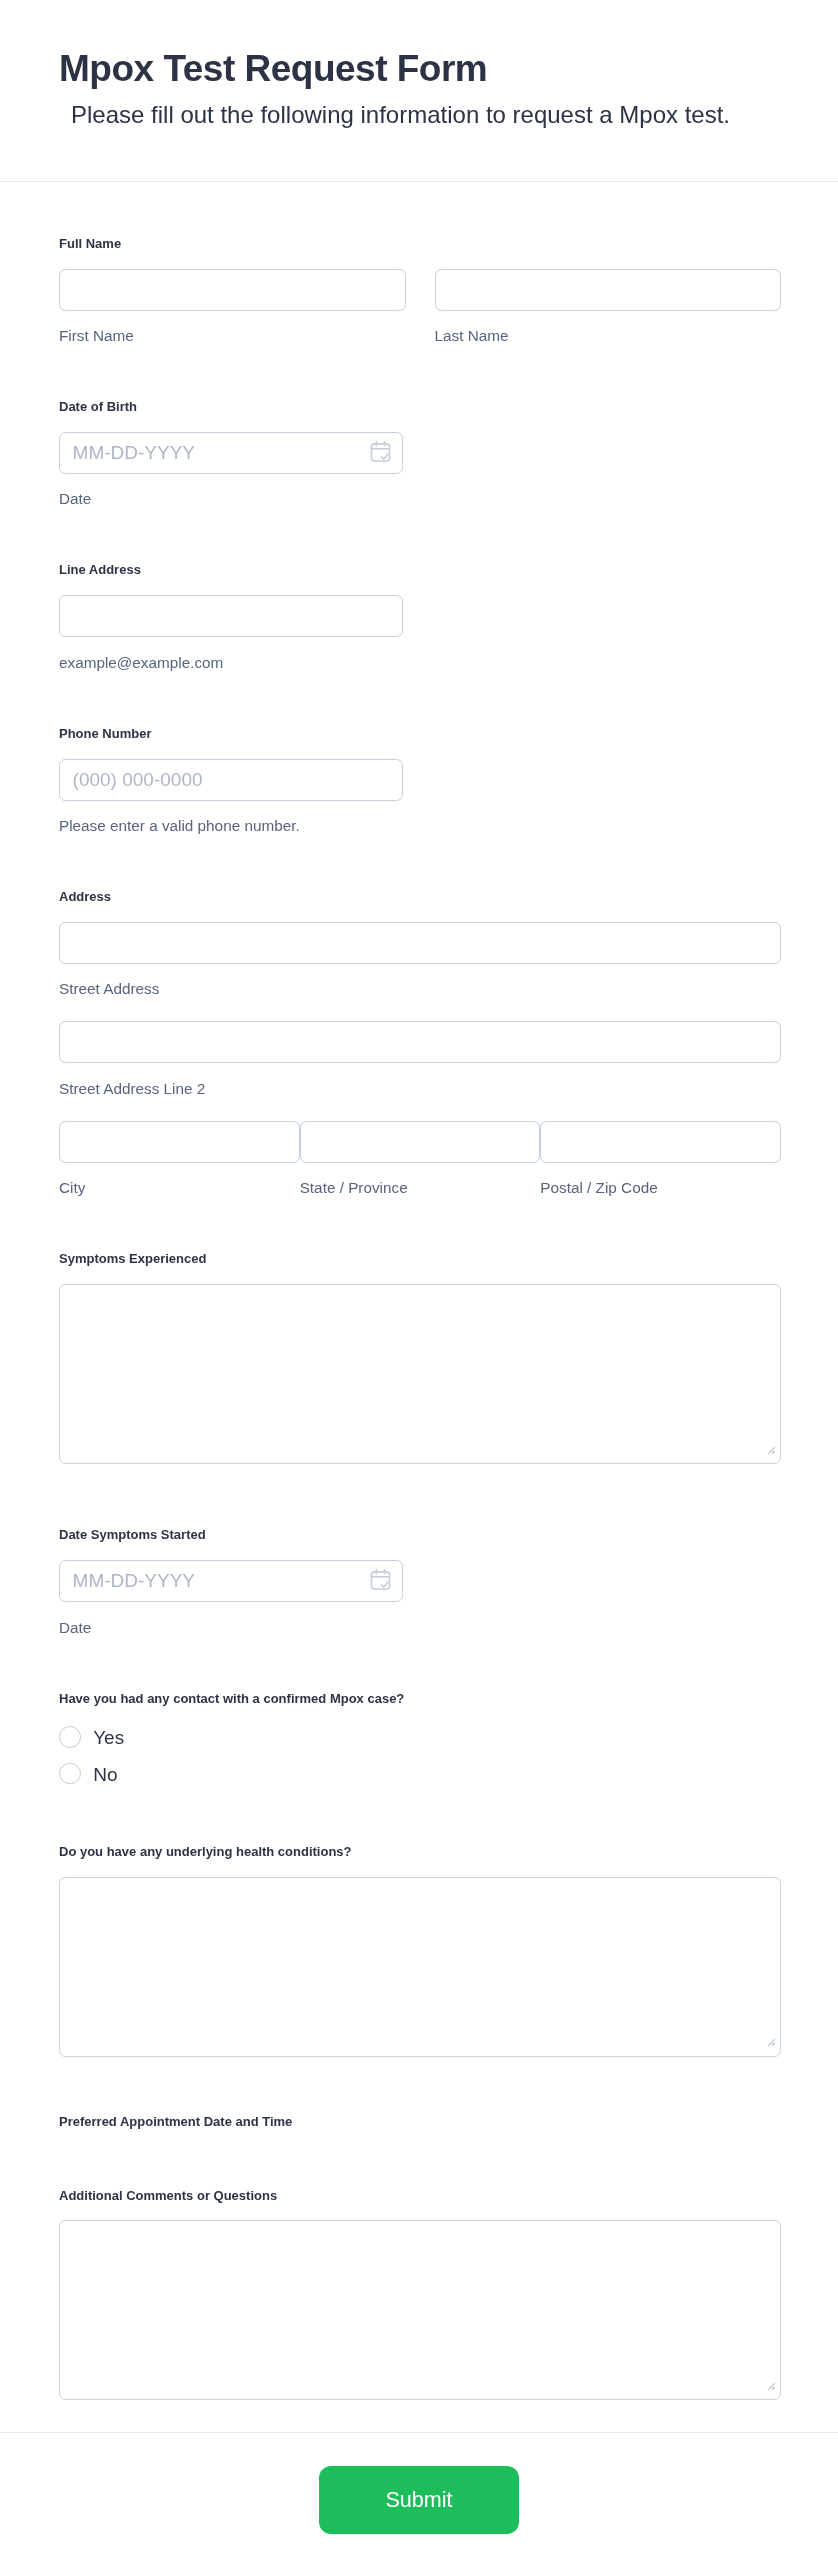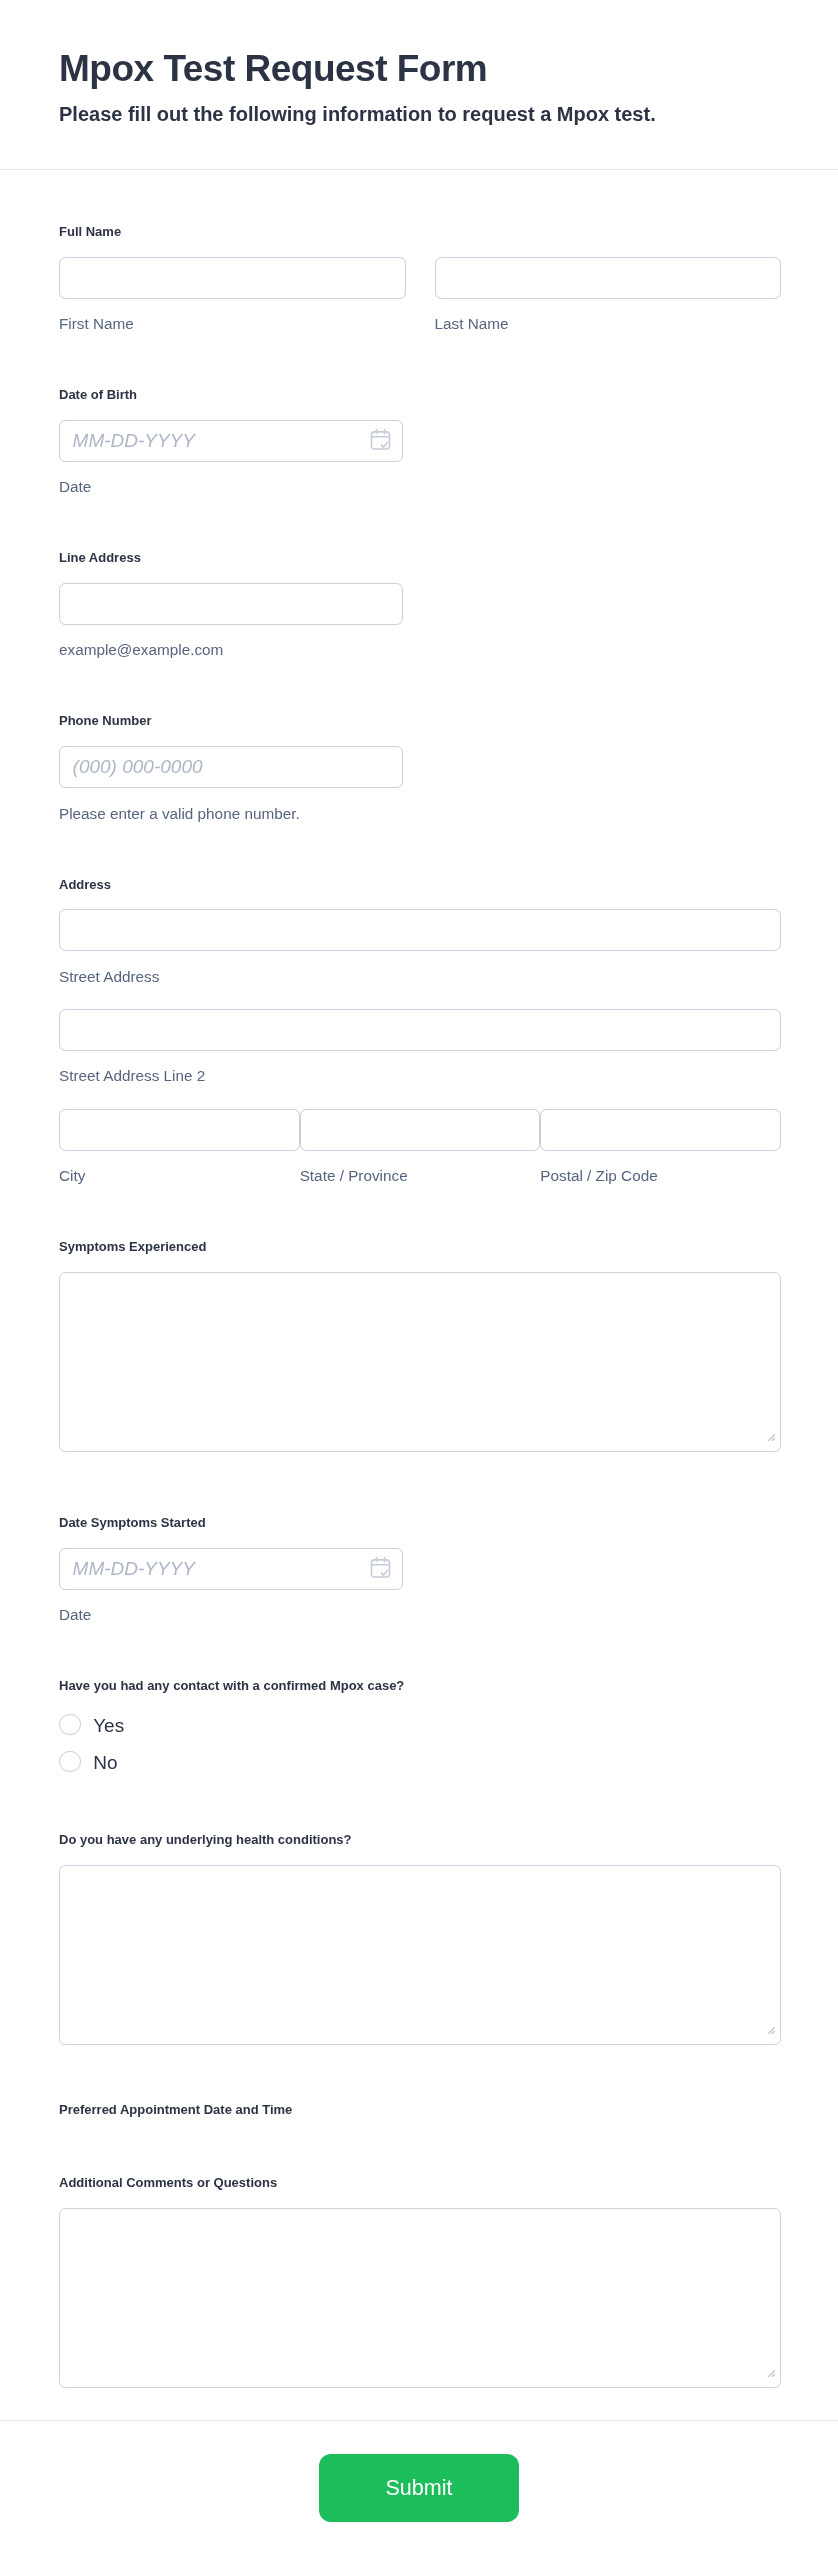--- a/index.html
+++ b/index.html
@@ -3,39 +3,39 @@
 <meta charset="utf-8">
 <style>
   html,body { margin:0; padding:0; background:#ffffff; }
   body { width:838px; font-family:"Liberation Sans", sans-serif; color:#2c3345; }
 
   .page { width:838px; background:#fff; }
 
   
   .form-header { padding:47px 59px 42px 59px; border-bottom:0.9px solid #e6e8ec; }
   .form-title { margin:0 0 11.7px 0; font-size:37px; line-height:43px; font-weight:700; letter-spacing:-0.5px; color:#2c3345; }
-  .form-subtitle { margin:0; font-size:20px; line-height:25px; font-weight:700; color:#2c3345; }
+  .form-subtitle { margin:12px; font-size:24px; line-height:25px; font-weight:400; color:#2c3345; }
 
   
   .form-body { padding:50px 57px 32px 59px; border-bottom:0.9px solid #e6e8ec; }
 
   .q { margin-bottom:50px; }
   .q-symptoms { margin-bottom:59px; }
   .q-radio { margin-bottom:54px; }
   .q-conditions { margin-bottom:53px; }
   .q-appointment { }
   .q-comments { margin-bottom:0; }
 
   .q-label { display:block; font-size:13px; line-height:23.4px; font-weight:600; color:#2c3345; margin:0 0 13.5px 0; }
   .sublabel { font-size:15.3px; line-height:19px; color:#57647e; margin-top:15.3px; }
 
   .text-input, .textarea {
     display:block; width:100%; box-sizing:border-box; background:#fff;
     border:1.4px solid #c8cfdc; border-radius:6.3px;
-    font-family:"Liberation Sans", sans-serif; font-size:19px; color:#2c3345;font-style:italic;
+    font-family:"Liberation Sans", sans-serif; font-size:19px; color:#2c3345;
   }
   .text-input { height:42px; padding:0 12.6px; }
   .text-input::placeholder, .textarea::placeholder { color:#aeb6c6; opacity:1; }
   .textarea { height:180px; padding:9px 12.6px; resize:none; border-color:#ccd2de; }
 
   .half { width:344px; }
 
   .name-row { display:flex; gap:29px; }
   .name-col { flex:1; min-width:0; }
 

